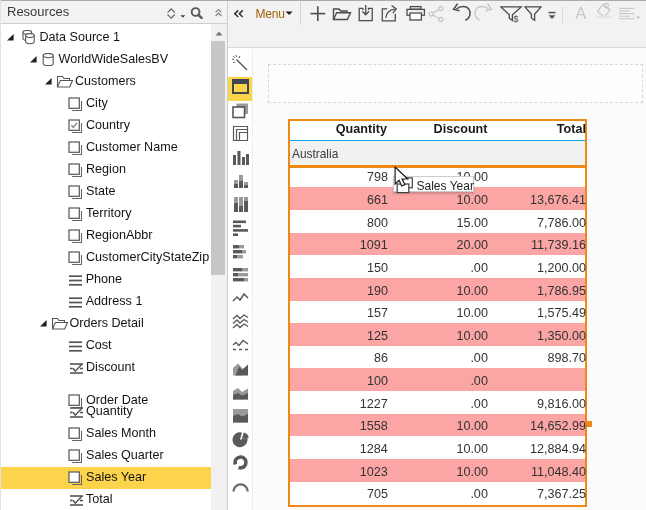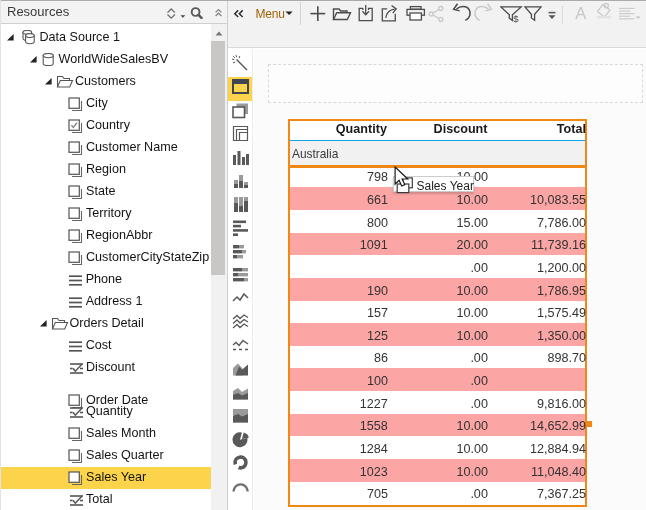--- a/index.html
+++ b/index.html
@@ -462,33 +462,34 @@
         <span>Australia</span>
       </div>
     <div id="drows">
         <div class="drow">
           <div class="dc c1">798</div>
           <div class="dc c2">10.00</div>
         </div>
         <div class="drow alt">
           <div class="dc c1">661</div>
           <div class="dc c2">10.00</div>
-          <div class="dc c3">10,083.55</div>
+          <div class="dc c3">13,676.41</div>
         </div>
         <div class="drow">
           <div class="dc c1">800</div>
           <div class="dc c2">15.00</div>
           <div class="dc c3">7,786.00</div>
         </div>
         <div class="drow alt">
           <div class="dc c1">1091</div>
           <div class="dc c2">20.00</div>
           <div class="dc c3">11,739.16</div>
         </div>
         <div class="drow">
+          <div class="dc c1">150</div>
           <div class="dc c2">.00</div>
           <div class="dc c3">1,200.00</div>
         </div>
         <div class="drow alt">
           <div class="dc c1">190</div>
           <div class="dc c2">10.00</div>
           <div class="dc c3">1,786.95</div>
         </div>
         <div class="drow">
           <div class="dc c1">157</div>

